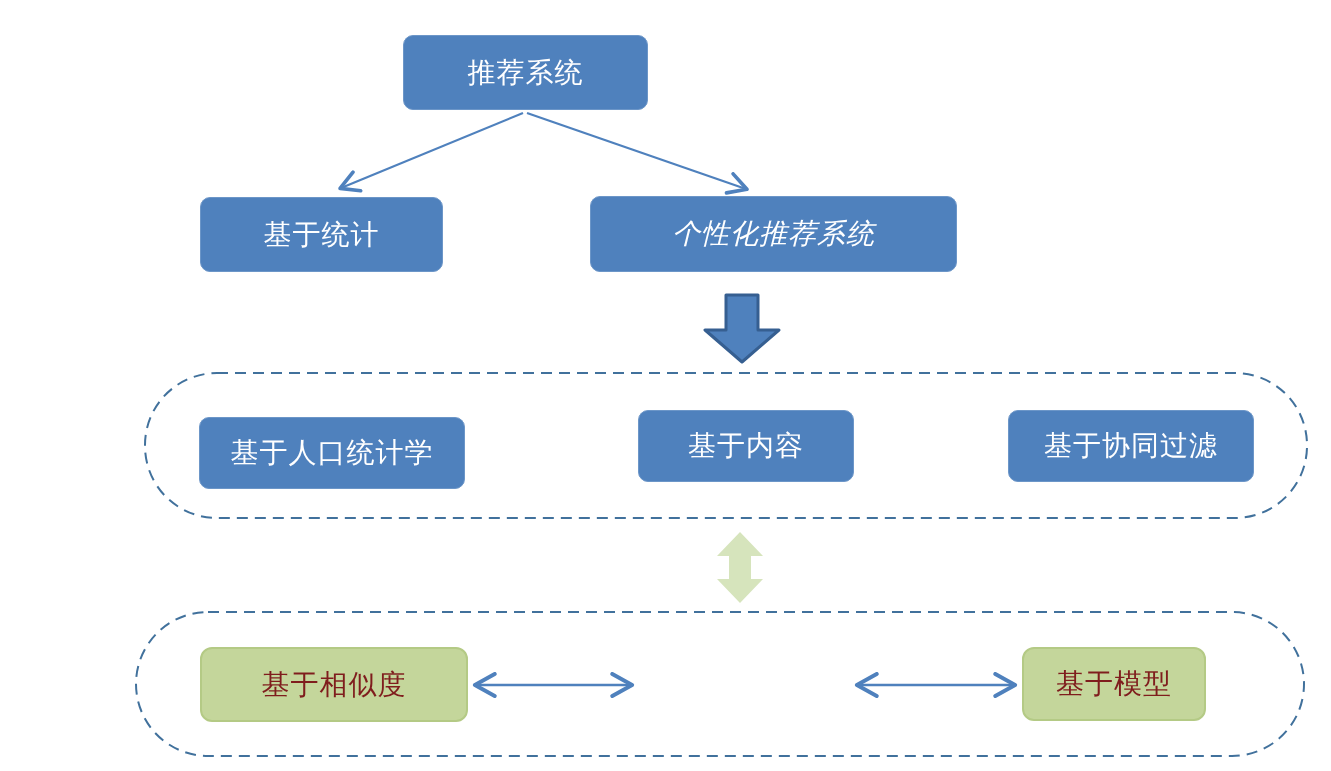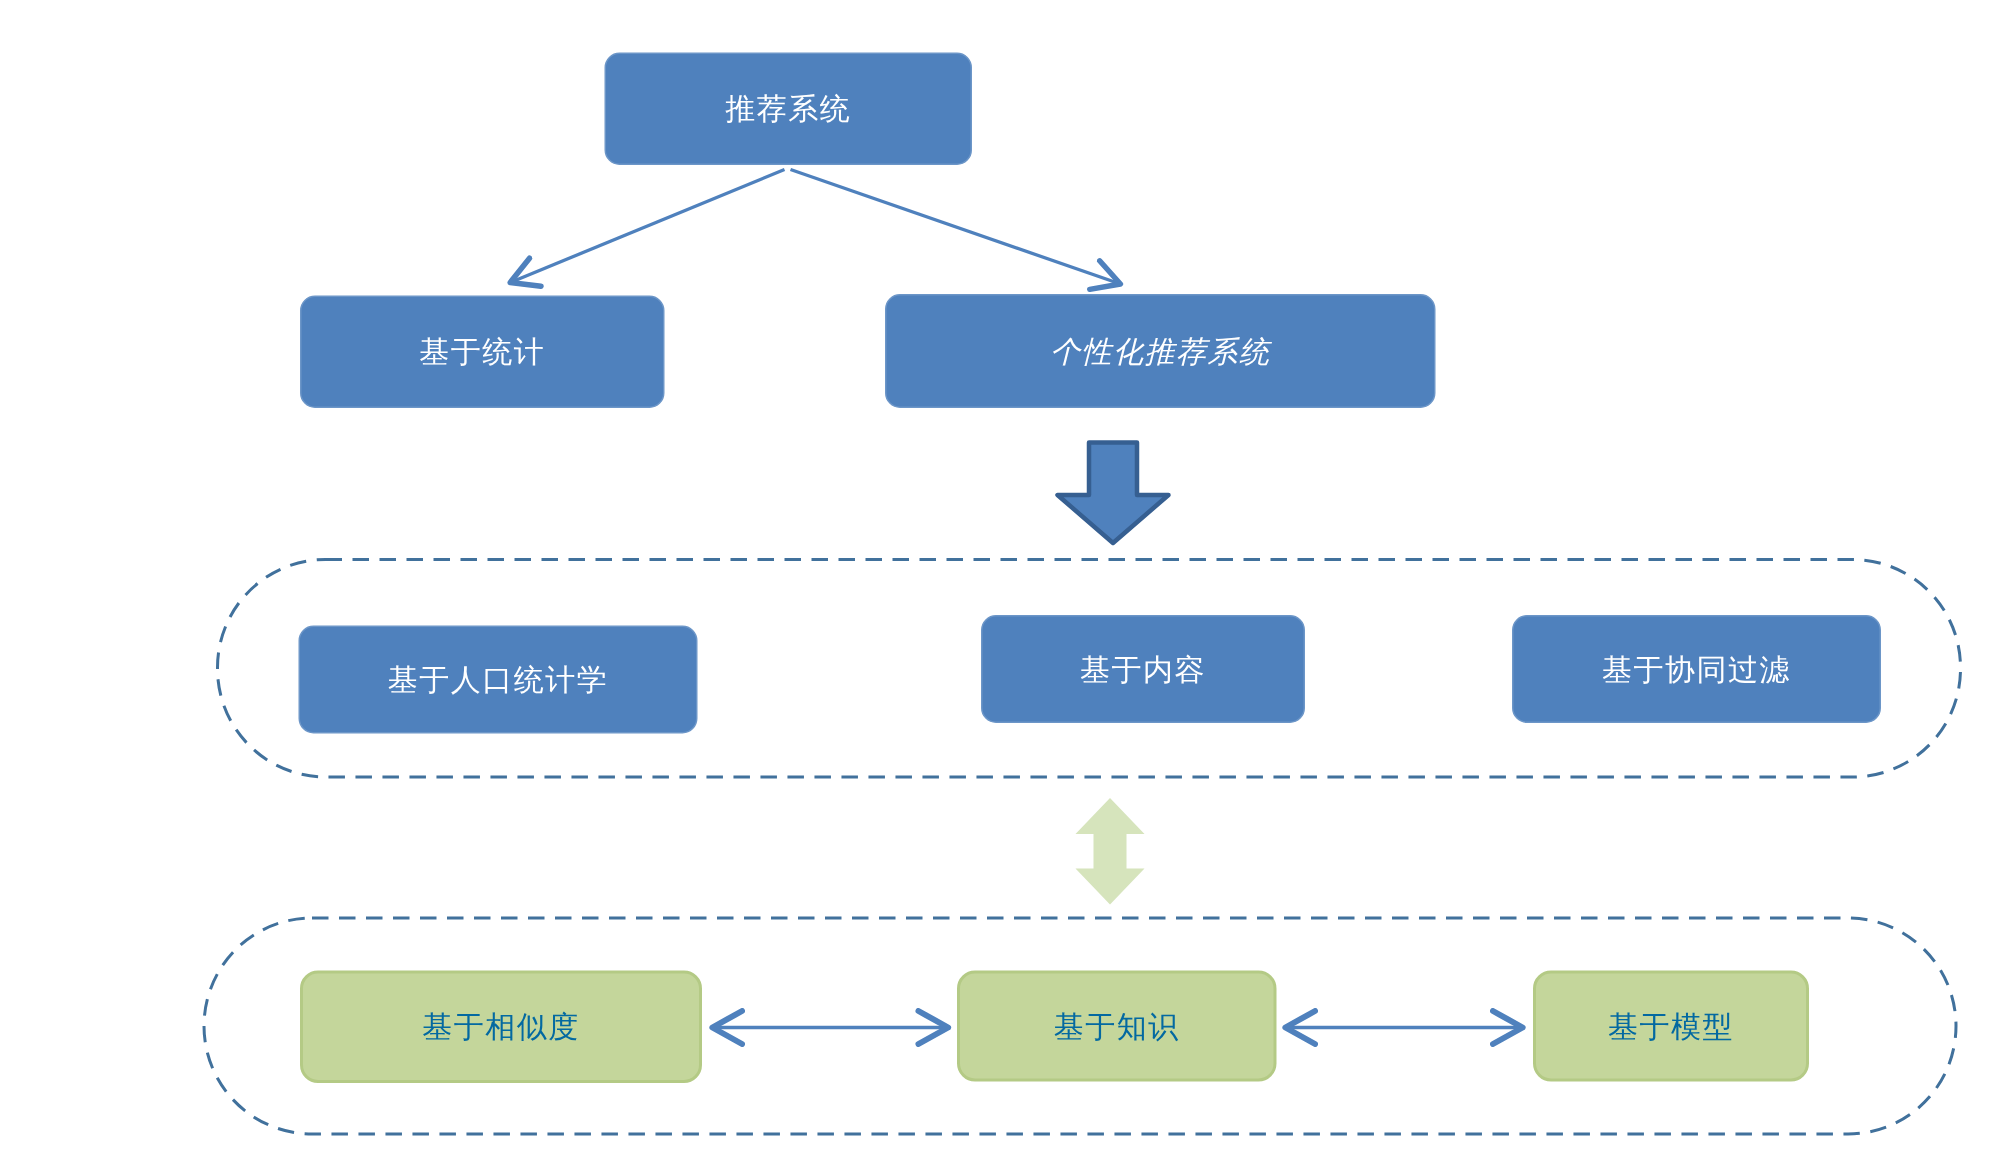--- a/index.html
+++ b/index.html
@@ -22,33 +22,33 @@
     width: 1331px;
     height: 771px;
     pointer-events: none;
   }
   .node {
     position: absolute;
     display: flex;
     align-items: center;
     justify-content: center;
     border-radius: 10px;
-    font-size: 20px;
+    font-size: 28px;
     letter-spacing: 1px;
     box-sizing: border-box;
     white-space: nowrap;
   }
   .node-blue {
     background: #4f81bd;
     color: #ffffff;
     border: 1px solid #6c96c8;
   }
   .node-green {
     background: #c4d69b;
-    color: #0369a1;
+    color: #7f1d1d;
     border: 2px solid #b4ca85;
     border-radius: 12px;
   }
 </style>
 </head>
 <body>
 
 <div class="stage">
 
   <svg class="svg-layer" viewBox="0 0 1331 771" xmlns="http://www.w3.org/2000/svg">
@@ -82,33 +82,30 @@
   </div>
 
   <div class="node node-blue" style="left:590px; top:196px; width:367px; height:76px;font-style:italic;">
     <span>个性化推荐系统</span>
   </div>
 
   <div class="node node-blue" style="left:199px; top:417px; width:266px; height:72px;">
     <span>基于人口统计学</span>
   </div>
 
-  <div class="node node-blue" style="left:654px; top:410px; width:216px; height:72px;">
+  <div class="node node-blue" style="left:638px; top:410px; width:216px; height:72px;">
     <span>基于内容</span>
   </div>
 
   <div class="node node-blue" style="left:1008px; top:410px; width:246px; height:72px;">
     <span>基于协同过滤</span>
   </div>
 
   <div class="node node-green" style="left:200px; top:647px; width:268px; height:75px;">
     <span>基于相似度</span>
   </div>
 
-  <div class="node node-green" style="left:638px; top:647px; width:213px; height:74px;">
-    <span>基于知识</span>
-  </div>
 
   <div class="node node-green" style="left:1022px; top:647px; width:184px; height:74px;">
     <span>基于模型</span>
   </div>
 
 </div>
 
 </body></html>

